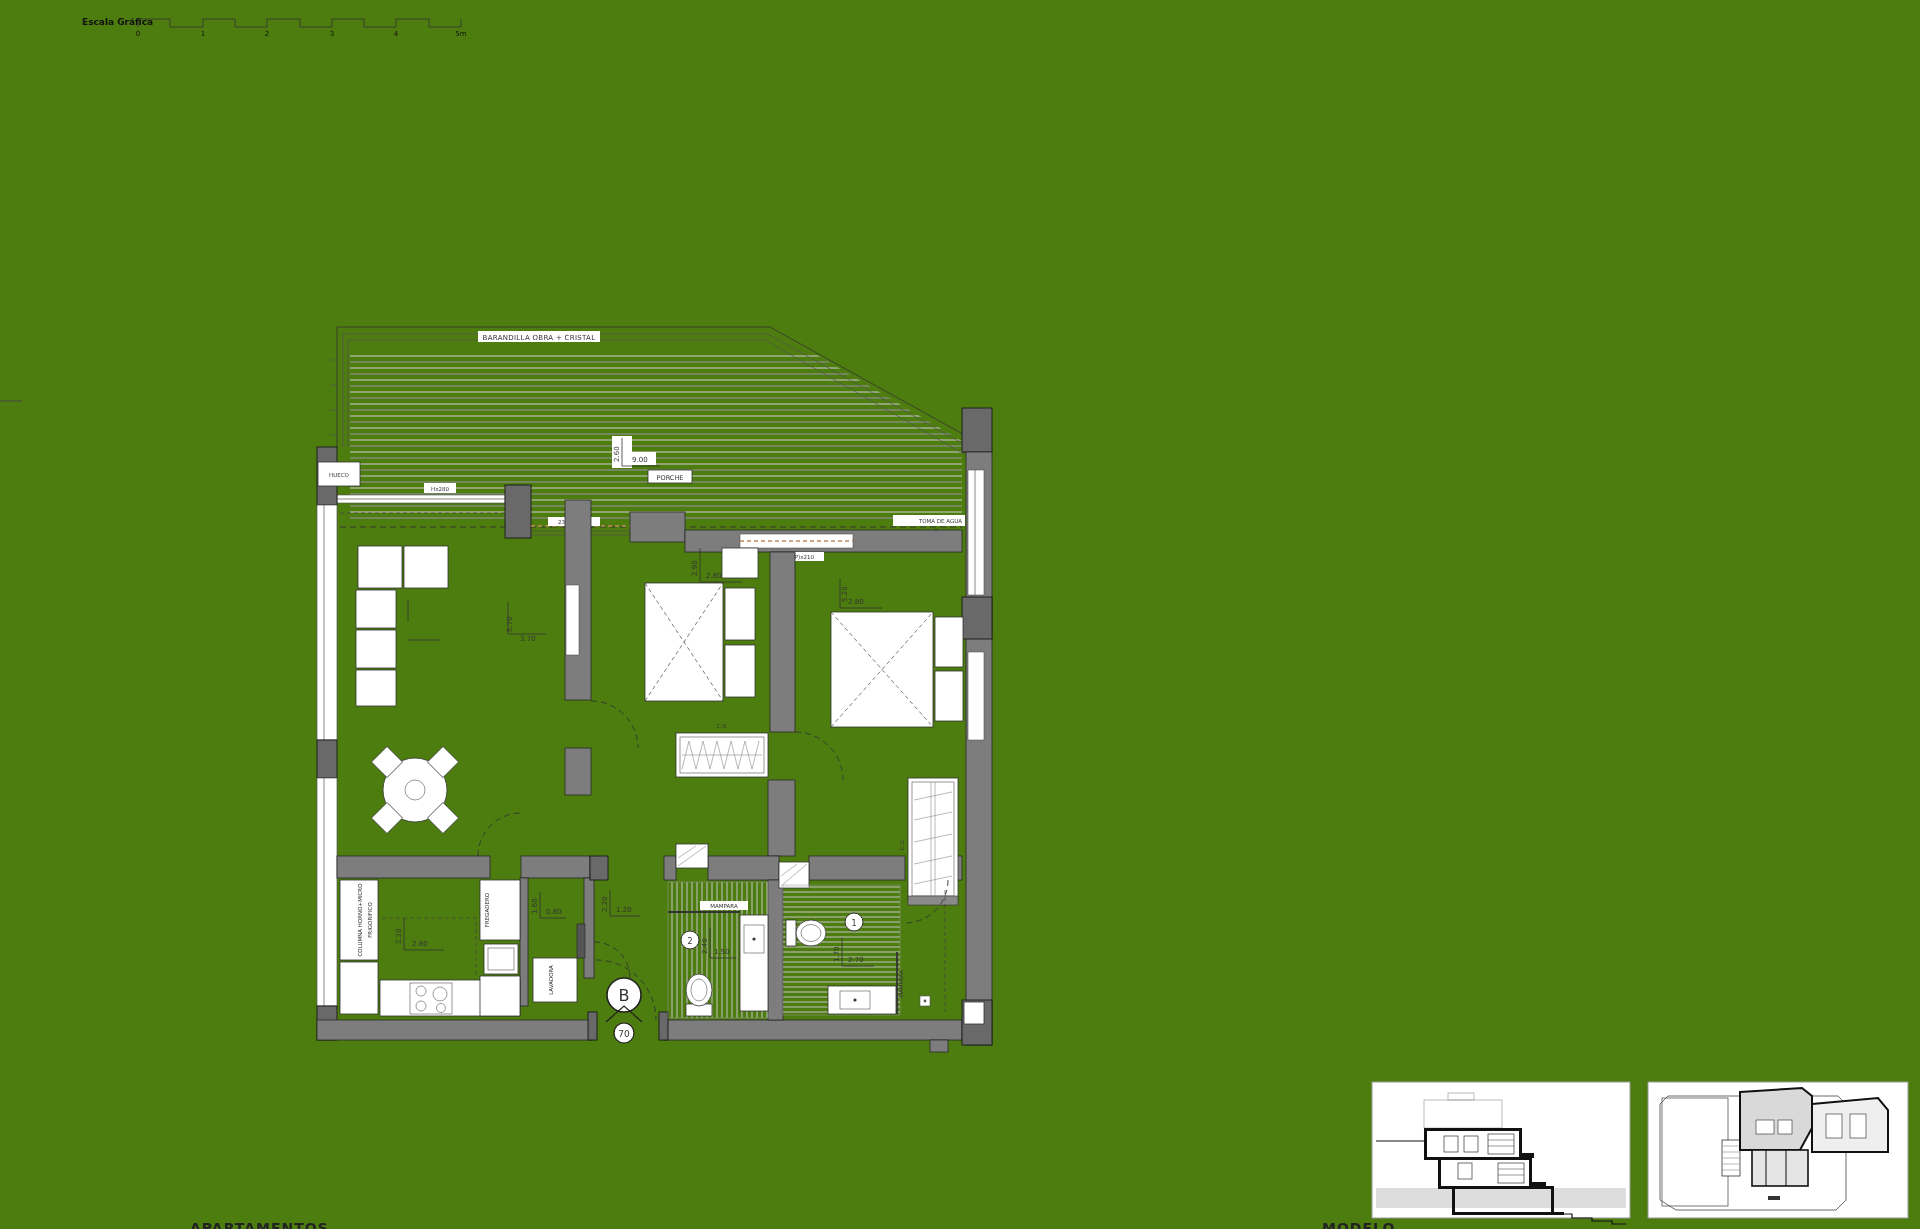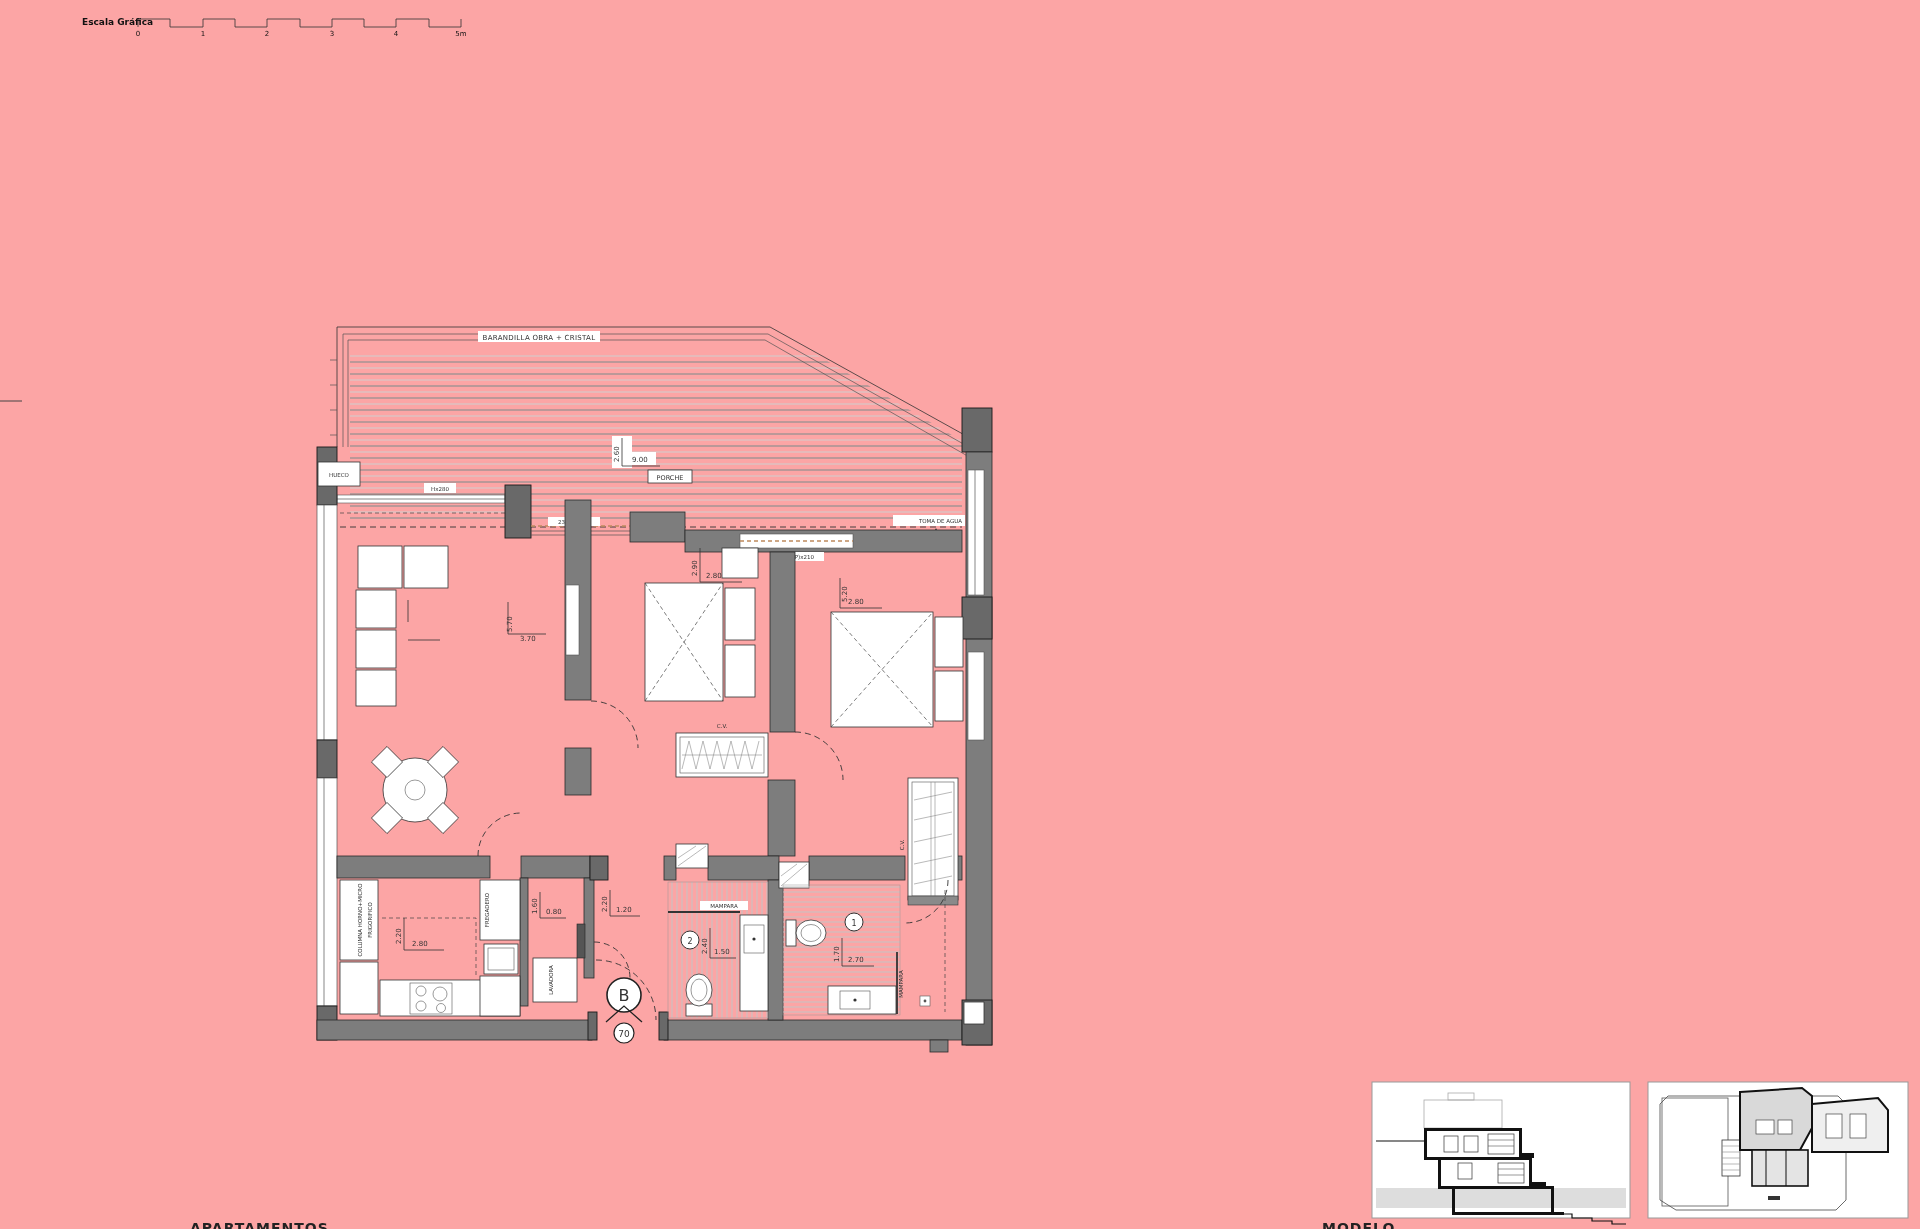--- a/index.html
+++ b/index.html
@@ -1,16 +1,16 @@
 <!DOCTYPE html>
 <html><head>
 <meta charset="utf-8">
 <style>
   html,body{margin:0;padding:0;background:#ffffff;}
-  .canvas-wrap{width:1920px;height:1229px;position:relative;overflow:hidden;background:#fca5a5;}
+  .canvas-wrap{width:1920px;height:1229px;position:relative;overflow:hidden;background:#4d7c0f;}
   svg{display:block;}
   text{font-family:"DejaVu Sans", sans-serif;fill:#333;}
   .dim{font-size:7px;}
   .tiny{font-size:5.5px;}
   .lbl{font-size:7px;letter-spacing:.3px;}
   .boxlbl{font-size:6.5px;}
   .footer{font-size:14px;fill:#222;letter-spacing:1px;font-weight:bold;}
   .scale-label{font-size:9px;font-weight:bold;fill:#111;}
   .scale-num{font-size:7px;fill:#111;}
   .thin{stroke:#333;stroke-width:.8;fill:none;}

